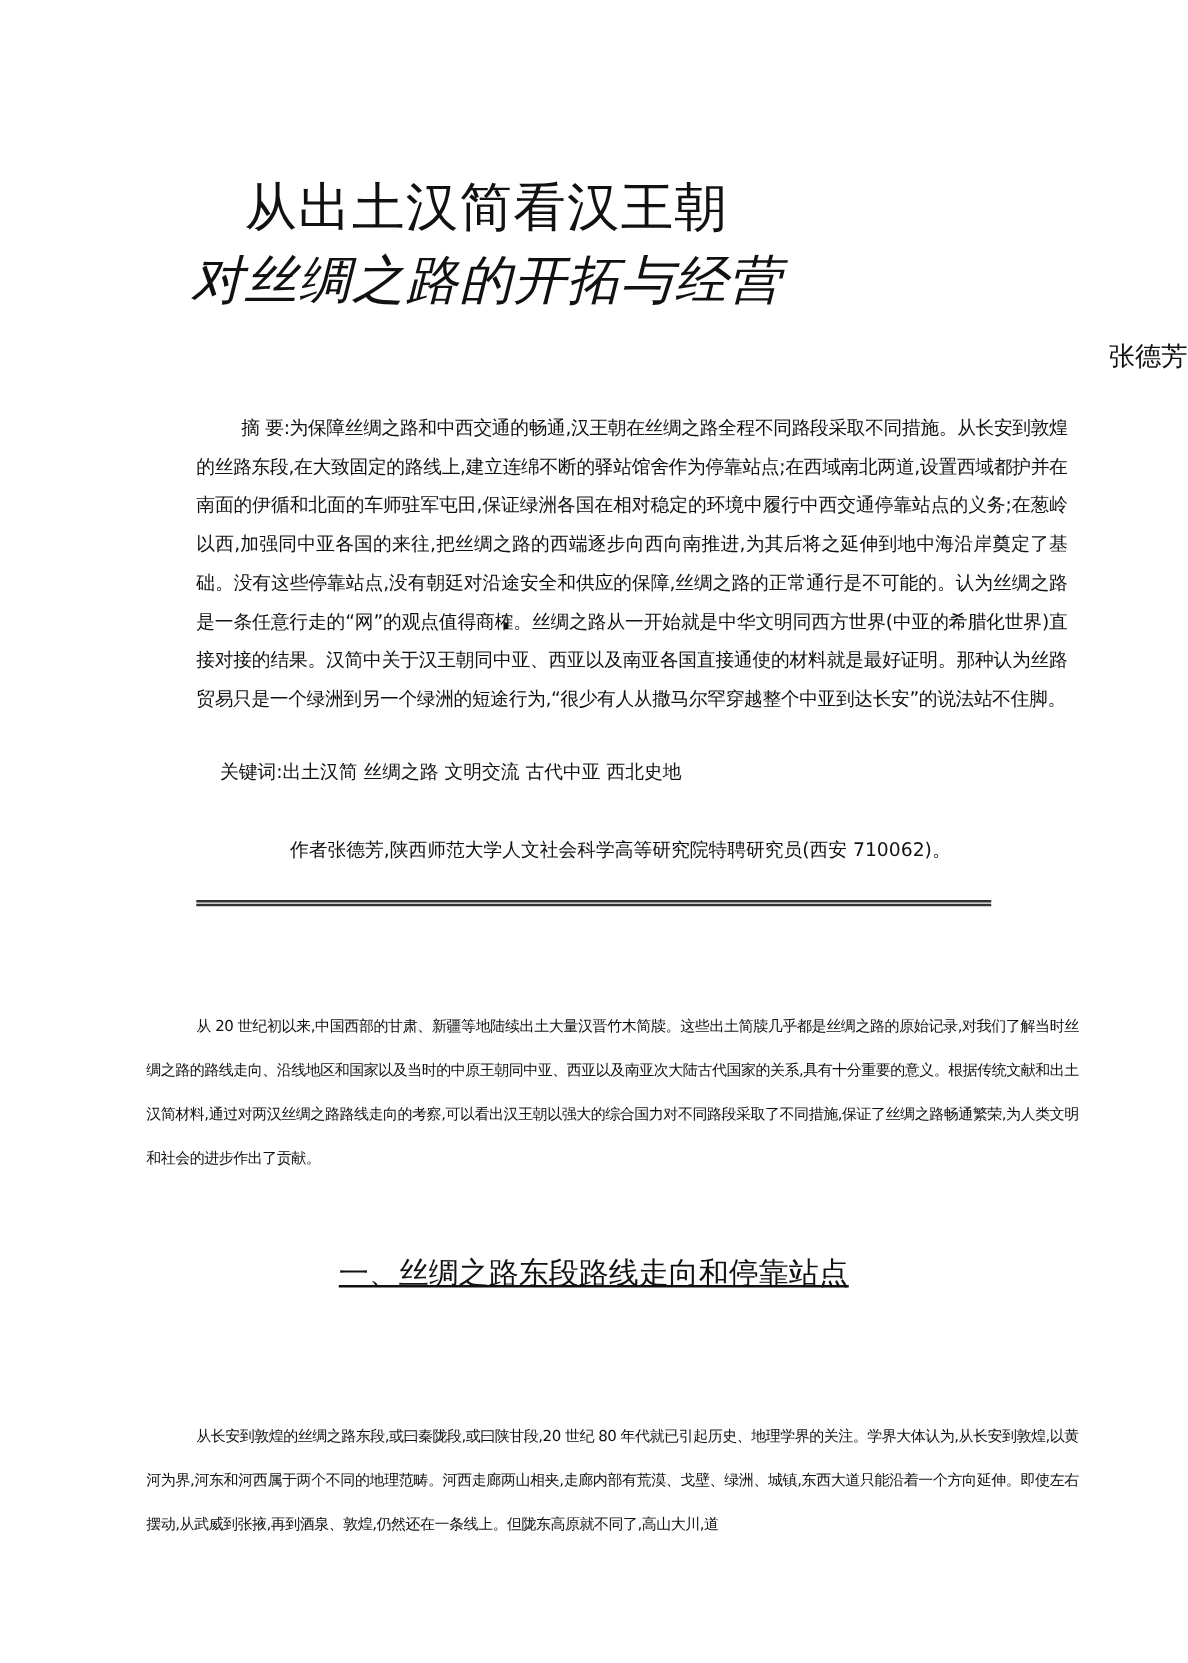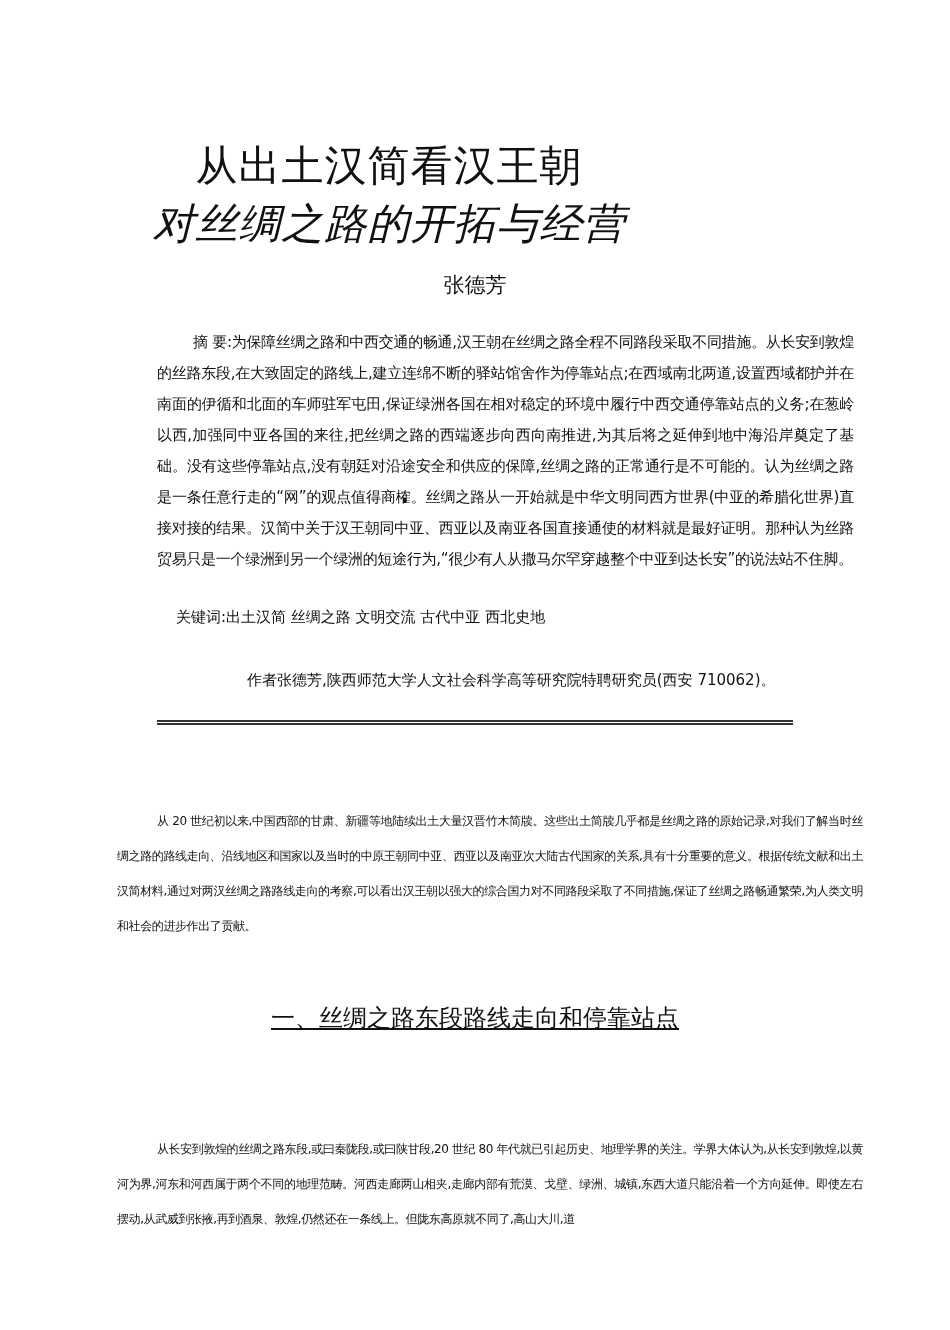--- a/index.html
+++ b/index.html
@@ -8,33 +8,33 @@
     font-family: "DejaVu Sans", "Liberation Sans", sans-serif; color: #111;
   }
   .title {
     position: absolute; left: 0; width: 778px; text-align: center;
     font-size: 42px; line-height: 56px; font-weight: normal; letter-spacing: 1px;
     margin: 0;
   }
   .title.l1 { top: 138px; }
   .title.l2 { top: 196px; font-style: italic; }
   .author {
-    position: absolute; top: 270px; left: 0; width: 950px; text-align: center;
+    position: absolute; top: 270px; left: 0; width: 950px; text-align: right;
     font-size: 21px; line-height: 30px;
   }
   .abstract {
     position: absolute; left: 157px; width: 697px; top: 327px;
     font-size: 15px; line-height: 31px; text-align: justify;
     text-indent: 36px; margin: 0; letter-spacing: -0.3px;
   }
   .keywords {
     position: absolute; left: 176px; top: 602px; font-size: 15px; line-height: 30px;
   }
   .footnote {
-    position: absolute; left: 157px; width: 636px; top: 664px;
+    position: absolute; left: 142px; width: 636px; top: 664px;
     font-size: 15px; line-height: 32px; text-indent: 90px; margin: 0;
   }
   .rule {
     position: absolute; left: 157px; width: 636px; top: 720px; height: 5px;
     border-top: 2px solid #333; border-bottom: 2px solid #333; box-sizing: border-box;
   }
   .body-p {
     position: absolute; left: 105px; width: 746px;
     font-size: 12px; line-height: 35px; text-align: justify; text-indent: 40px; margin: 12px;
     letter-spacing: -0.4px;

